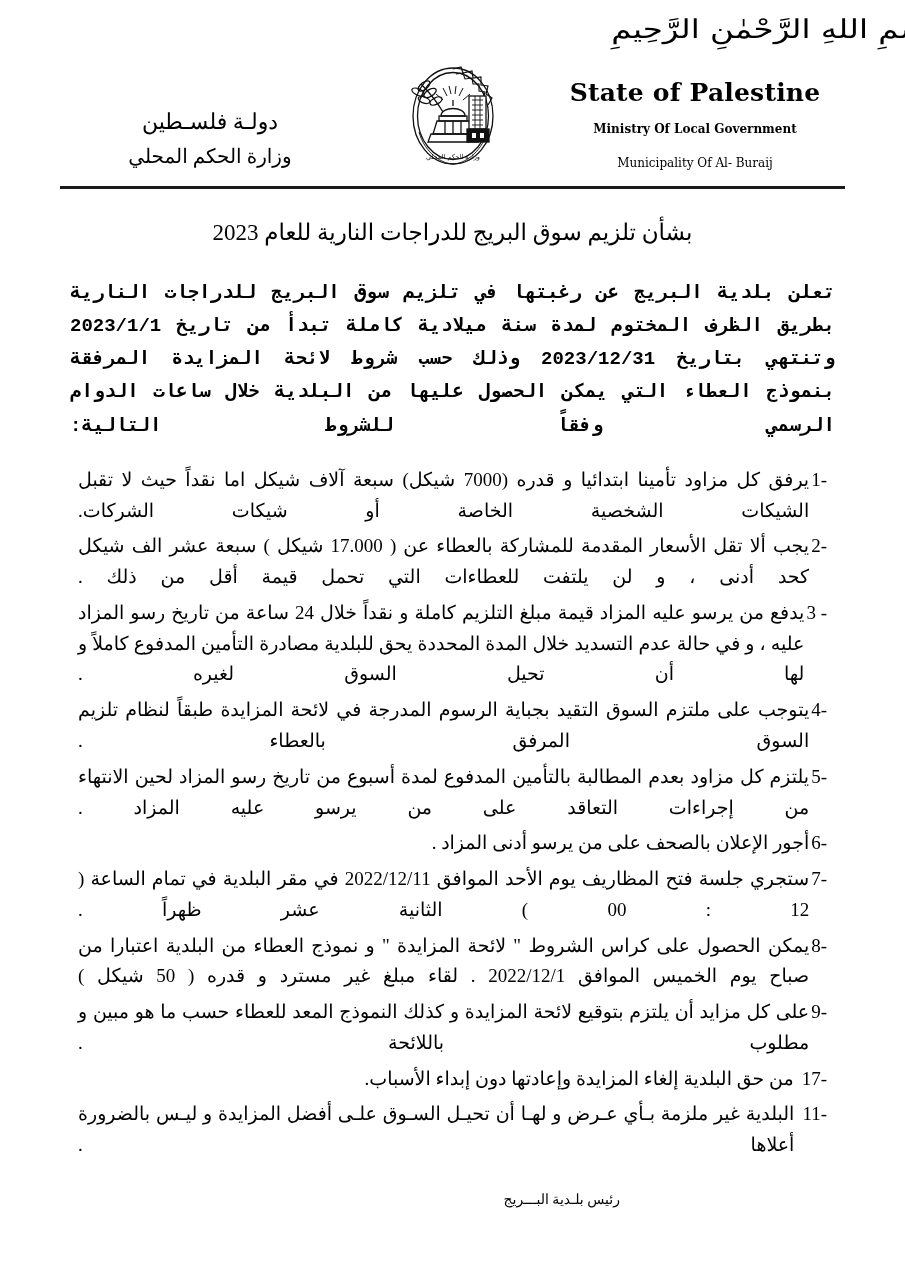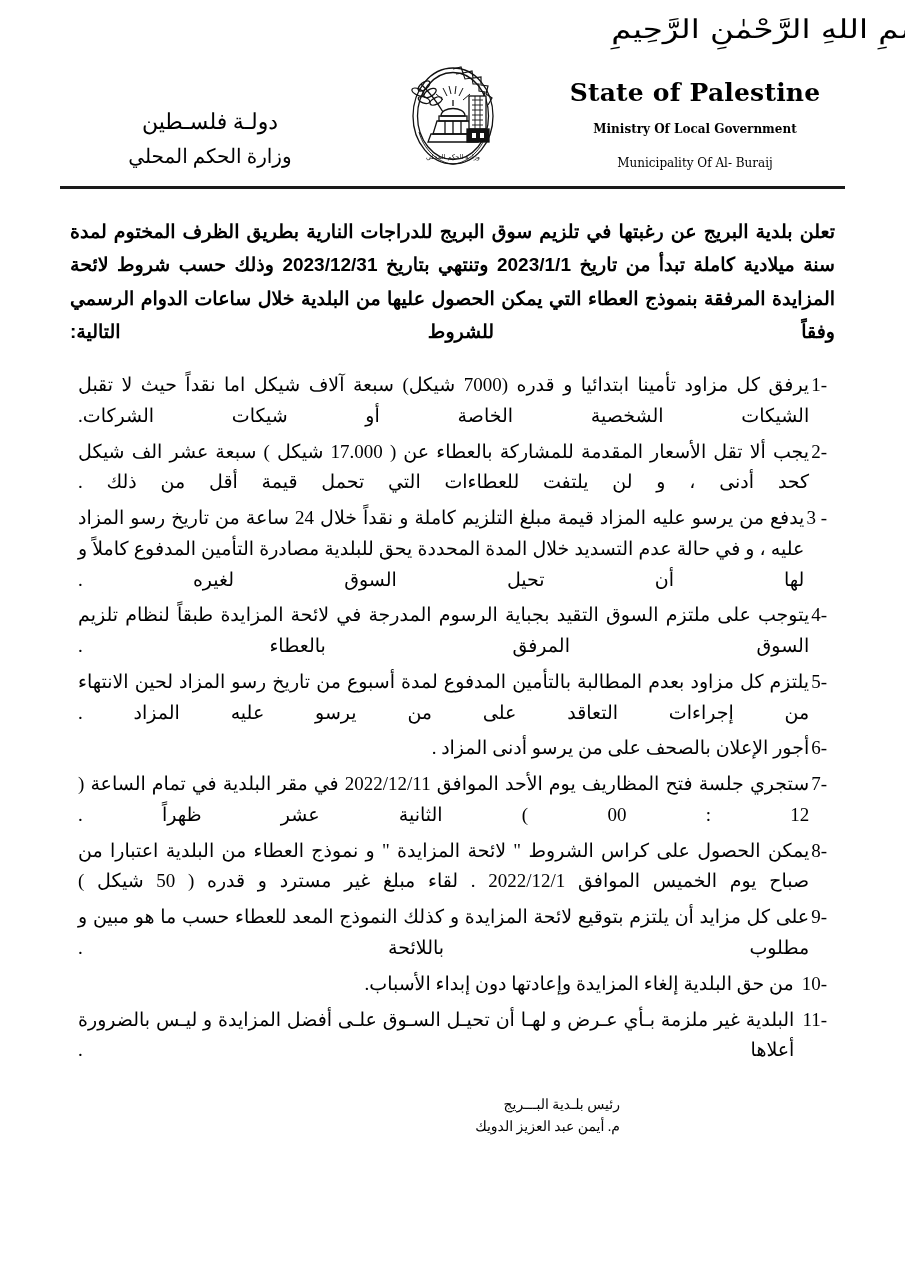--- a/index.html
+++ b/index.html
@@ -123,21 +123,21 @@
 
   
   .intro {
     direction: rtl;
     text-align: justify;
     text-align-last: justify;
     margin: 26px 70px 0 70px;
     font-size: 19px;
     font-weight: 700;
     line-height: 1.75;
-    font-family: Liberation Sans, sans-serif;
+    font-family: Liberation Mono, monospace;
   }
 
   
   .conditions {
     direction: rtl;
     margin: 22px 78px 0 78px;
     font-family: "Liberation Serif", "DejaVu Serif", serif;
   }
   .cond-item {
     display: flex;
@@ -262,20 +262,21 @@
       <div class="en-line-1">State of Palestine</div>
       <div class="en-line-2">Ministry Of Local Government</div>
       <div class="en-line-3">Municipality Of Al- Buraij</div>
     </div>
 
   </div>
 
   <hr class="divider">
 
   <div class="doc-title">
+    <div>بشأن تلزيم سوق البريج للدراجات النارية للعام 2023</div>
   </div>
 
   <div class="intro">تعلن بلدية البريج عن رغبتها في تلزيم سوق البريج للدراجات النارية بطريق الظرف المختوم لمدة سنة ميلادية كاملة تبدأ من تاريخ 2023/1/1 وتنتهي بتاريخ 2023/12/31 وذلك حسب شروط لائحة المزايدة المرفقة بنموذج العطاء التي يمكن الحصول عليها من البلدية خلال ساعات الدوام الرسمي وفقاً للشروط التالية:</div>
 
   <div class="conditions">
 
     <div class="cond-item">
       <span class="cond-num">1-</span>
       <span class="cond-text stretch">يرفق كل مزاود تأمينا ابتدائيا و قدره (7000 شيكل) سبعة آلاف شيكل اما نقداً حيث لا تقبل الشيكات الشخصية الخاصة أو شيكات الشركات.</span>
     </div>
@@ -314,29 +315,28 @@
       <span class="cond-num">8-</span>
       <span class="cond-text stretch">يمكن الحصول على كراس الشروط " لائحة المزايدة " و نموذج العطاء من البلدية اعتبارا من صباح يوم الخميس الموافق 2022/12/1 . لقاء مبلغ غير مسترد و قدره ( 50 شيكل )</span>
     </div>
 
     <div class="cond-item">
       <span class="cond-num">9-</span>
       <span class="cond-text stretch">على كل مزايد أن يلتزم بتوقيع لائحة المزايدة و كذلك النموذج المعد للعطاء حسب ما هو مبين و مطلوب باللائحة .</span>
     </div>
 
     <div class="cond-item">
-      <span class="cond-num wide">10-</span>
+      <span class="cond-num wide">17-</span>
       <span class="cond-text">من حق البلدية إلغاء المزايدة وإعادتها  دون إبداء الأسباب.</span>
     </div>
 
     <div class="cond-item">
       <span class="cond-num wide">11-</span>
       <span class="cond-text stretch">البلدية غير ملزمة بـأي عـرض و لهـا أن تحيـل السـوق علـى أفضل المزايدة و ليـس بالضرورة أعلاها .</span>
     </div>
 
   </div>
 
   <div class="signature">
     <div class="sig-title">رئيس بلـدية البـــريج</div>
-    <div>م. أيمن عبد العزيز الدويك</div>
   </div>
 
 </div>
 
 </body></html>

